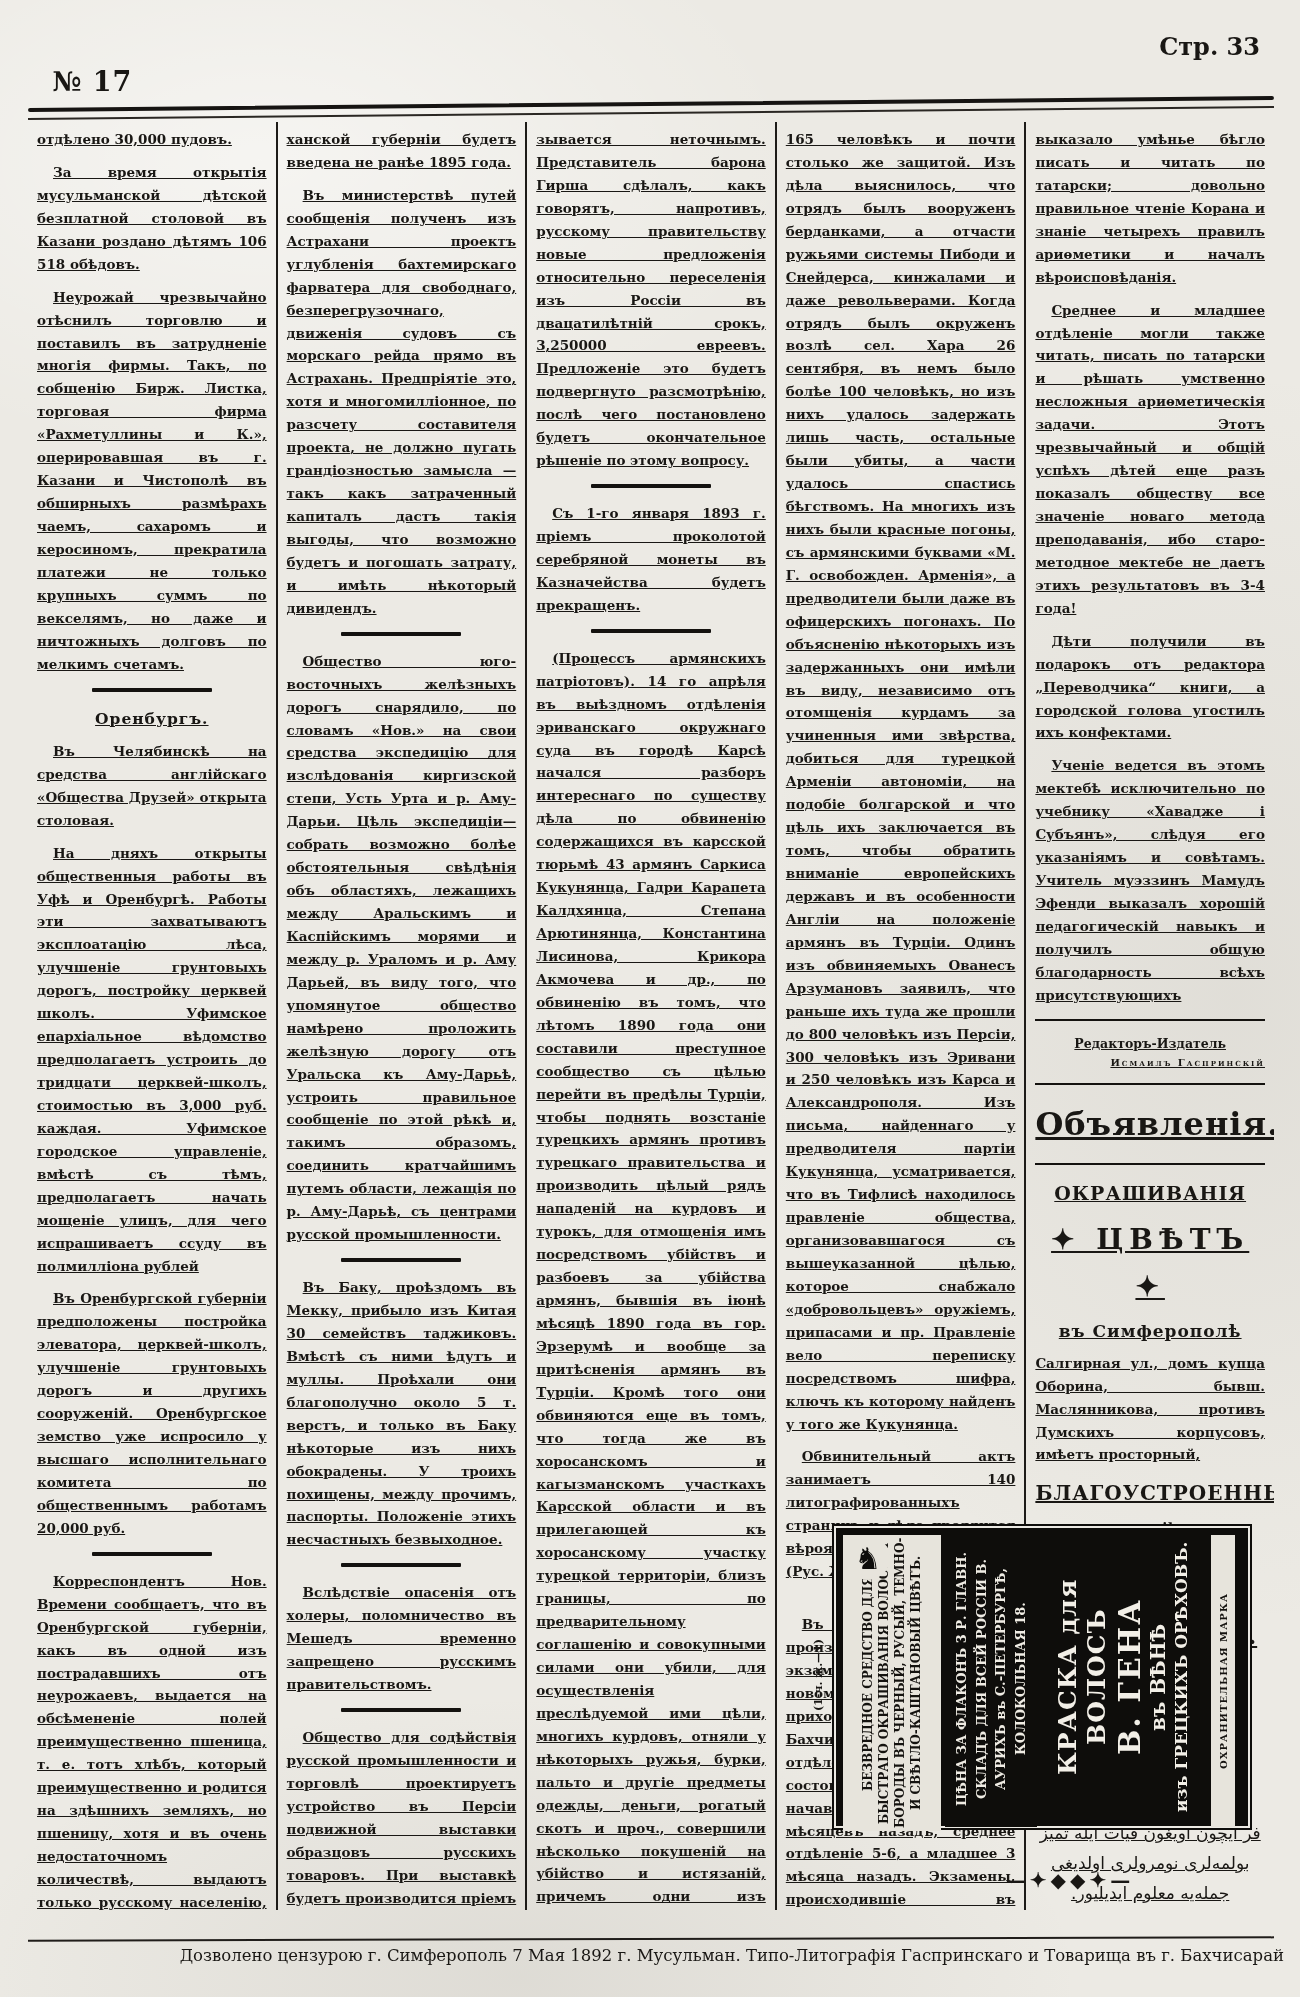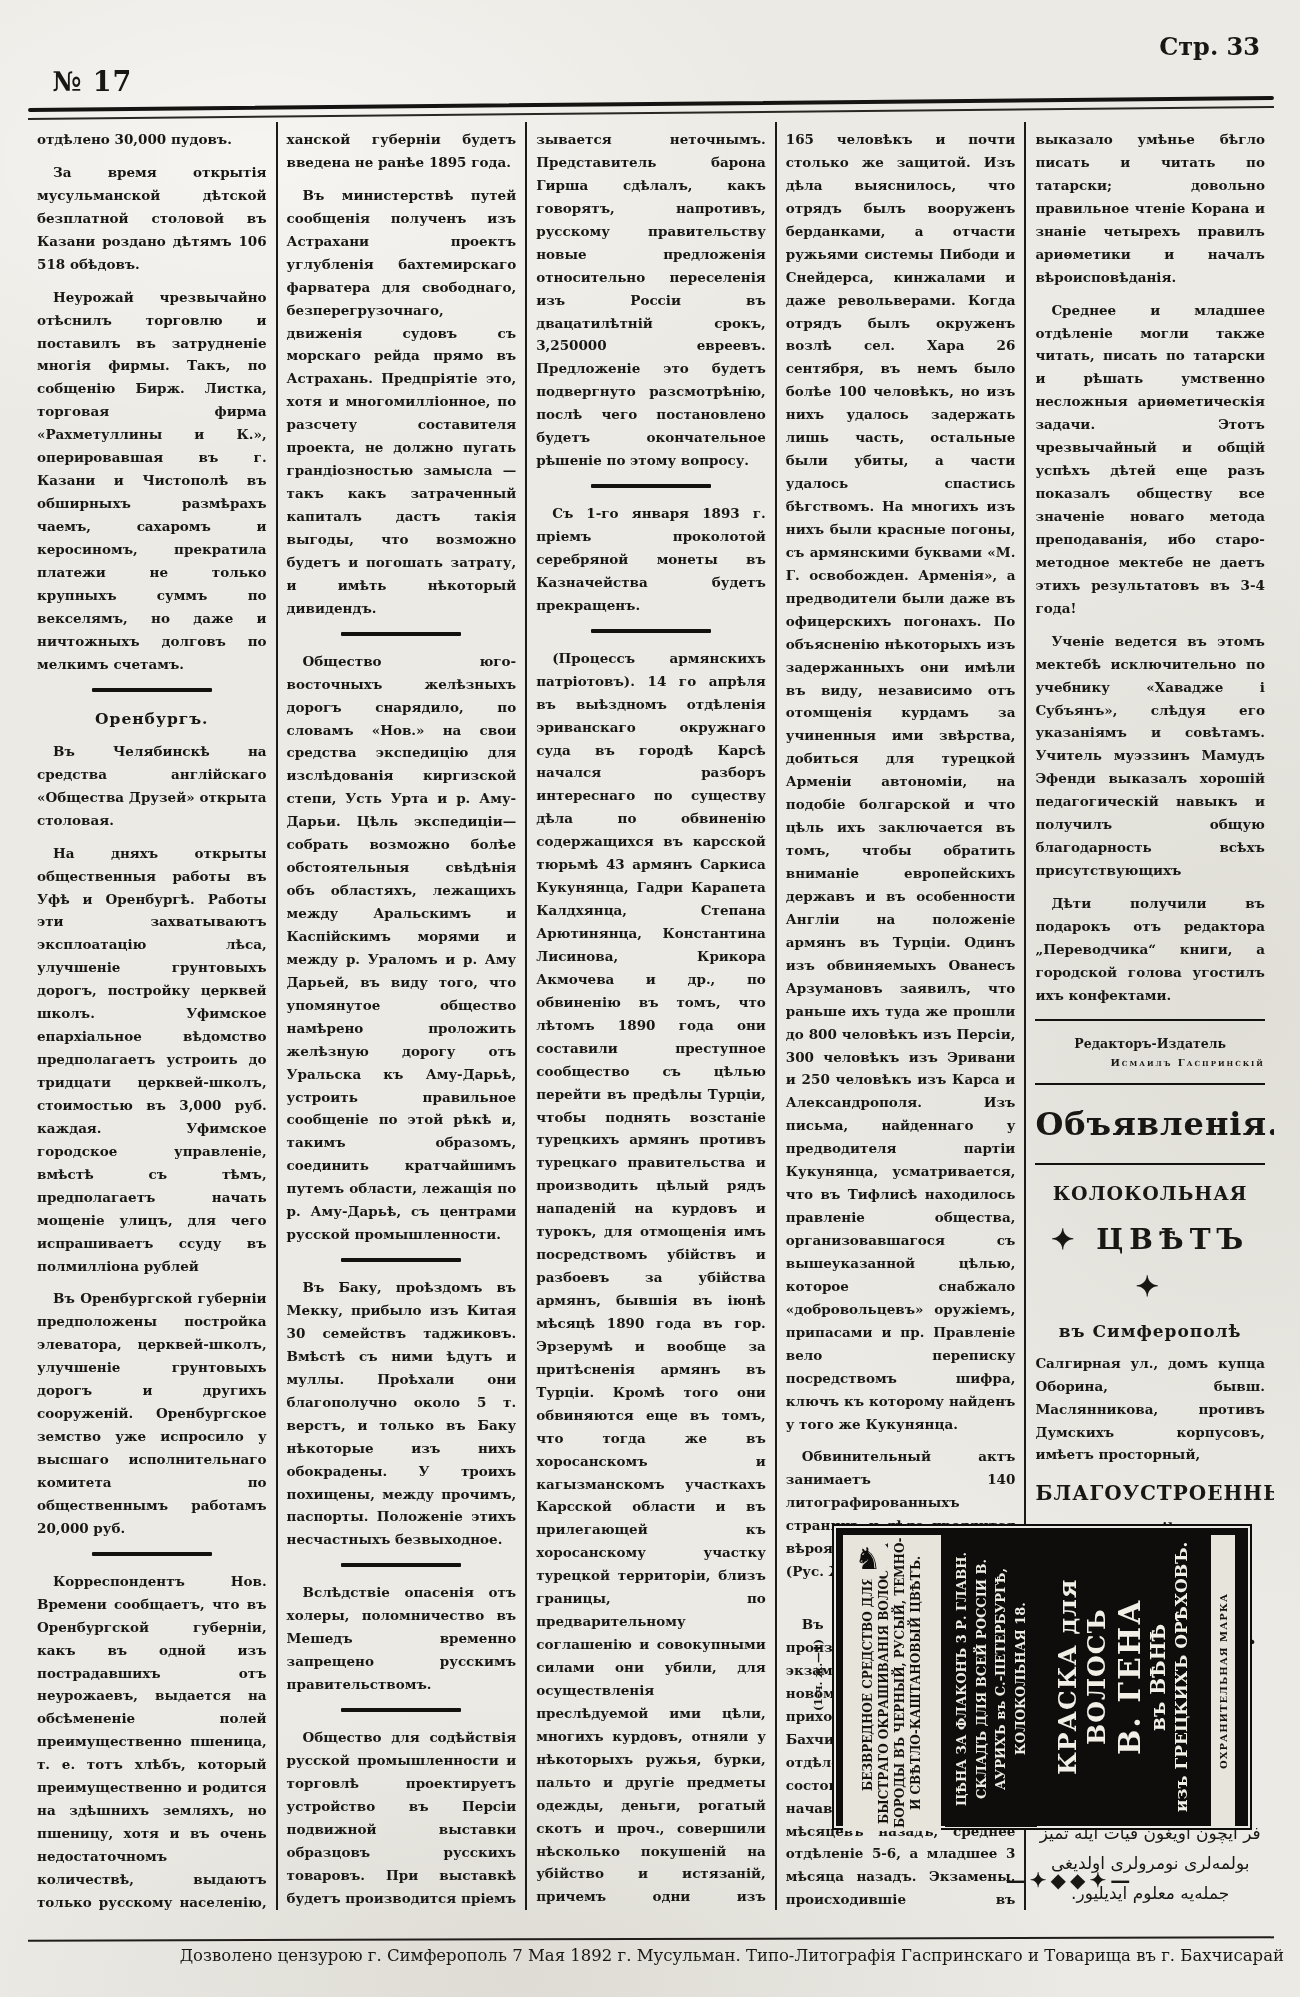--- a/index.html
+++ b/index.html
@@ -14,21 +14,21 @@
     font-family:"DejaVu Serif","Liberation Serif",serif;
     color:#191714;
   }
   
   .hdr-issue{position:absolute;left:52px;top:66px;font-size:27px;font-weight:bold;letter-spacing:1px;}
   .hdr-title{position:absolute;left:0;right:0;top:46px;text-align:center;font-size:36px;font-weight:bold;letter-spacing:3px;}
   .hdr-page{position:absolute;right:40px;top:32px;font-size:24px;font-weight:bold;}
   .rule-a{position:absolute;left:28px;right:26px;top:102px;height:4px;background:#161412;transform:rotate(-0.55deg);border-radius:2px;}
   .rule-b{position:absolute;left:28px;right:26px;top:112px;height:2px;background:#2a2723;transform:rotate(-0.55deg);}
   
-  .cols{position:absolute;left:28px;top:122px;width:1246px;height:1788px;display:flex;overflow:hidden;}
+  .cols{position:absolute;left:28px;top:122px;width:1246px;height:1788px;display:flex;overflow:hidden;text-decoration:underline;}
   .col{flex:1 1 0;padding:6px 9px 0 9px;overflow:hidden;border-right:2px solid #1d1b18;}
   .col:last-child{border-right:none;}
   .blk{font-size:13.5px;line-height:1.70;font-weight:bold;}
   .blk.p{text-align:justify;text-indent:16px;margin:0 0 10px 0;}
   .blk.cont{text-align:justify;text-indent:0;margin:0 0 10px 0;}
   .blk.h{text-align:center;font-size:15.5px;margin:8px 0 8px 0;letter-spacing:1px;}
   .blk.sep{width:120px;height:4px;background:#14120f;margin:12px auto 14px auto;border-radius:1px;}
   .blk.rule{height:2px;background:#14120f;margin:12px 0 12px 0;}
   .blk.sigl{text-align:center;font-size:12.5px;margin:2px 0 0 0;}
   .blk.sigr{text-align:right;font-size:10px;letter-spacing:2px;margin:0 0 6px 0;font-variant:small-caps;}
@@ -99,29 +99,29 @@
       </div>
       <div class="col">
         <div class="blk cont">165 человѣкъ и почти столько же защитой. Изъ дѣла выяснилось, что отрядъ былъ вооруженъ берданками, а отчасти ружьями системы Пибоди и Снейдерса, кинжалами и даже револьверами. Когда отрядъ былъ окруженъ возлѣ сел. Хара 26 сентября, въ немъ было болѣе 100 человѣкъ, но изъ нихъ удалось задержать лишь часть, остальные были убиты, а части удалось спастись бѣгствомъ. На многихъ изъ нихъ были красные погоны, съ армянскими буквами «М. Г. освобожден. Арменія», а предводители были даже въ офицерскихъ погонахъ. По объясненію нѣкоторыхъ изъ задержанныхъ они имѣли въ виду, независимо отъ отомщенія курдамъ за учиненныя ими звѣрства, добиться для турецкой Арменіи автономіи, на подобіе болгарской и что цѣль ихъ заключается въ томъ, чтобы обратить вниманіе европейскихъ державъ и въ особенности Англіи на положеніе армянъ въ Турціи. Одинъ изъ обвиняемыхъ Ованесъ Арзумановъ заявилъ, что раньше ихъ туда же прошли до 800 человѣкъ изъ Персіи, 300 человѣкъ изъ Эривани и 250 человѣкъ изъ Карса и Александрополя. Изъ письма, найденнаго у предводителя партіи Кукунянца, усматривается, что въ Тифлисѣ находилось правленіе общества, организовавшагося съ вышеуказанной цѣлью, которое снабжало «добровольцевъ» оружіемъ, припасами и пр. Правленіе вело переписку посредствомъ шифра, ключъ къ которому найденъ у того же Кукунянца.</div>
         <div class="blk p">Обвинительный актъ занимаетъ 140 литографированныхъ страницъ и дѣло продлится вѣроятно нѣсколько дней (Рус. Жизн.)</div>
         <div class="blk sep"></div>
         <div class="blk p">Въ субботу, 2 мая произошли повѣрочные экзамены въ новометодномъ мектебѣ прихода Кайтазъ-Ага, въ Бахчисараѣ. Старшее отдѣленіе училища состоитъ изъ дѣтей, начавшихъ обученіе 8 мѣсяцевъ назадъ, среднее отдѣленіе 5-6, а младшее 3 мѣсяца назадъ. Экзамены, происходившіе въ присутствіи духовныхъ лицъ и общества, произвели самое отрадное впечатлѣніе. Старшее отдѣленіе</div>
       </div>
       <div class="col">
         <div class="blk cont">выказало умѣнье бѣгло писать и читать по татарски; довольно правильное чтеніе Корана и знаніе четырехъ правилъ ариѳметики и началъ вѣроисповѣданія.</div>
         <div class="blk p">Среднее и младшее отдѣленіе могли также читать, писать по татарски и рѣшать умственно несложныя ариѳметическія задачи. Этотъ чрезвычайный и общій успѣхъ дѣтей еще разъ показалъ обществу все значеніе новаго метода преподаванія, ибо старо-методное мектебе не даетъ этихъ результатовъ въ 3-4 года!</div>
+        <div class="blk p">Дѣти получили въ подарокъ отъ редактора „Переводчика“ книги, а городской голова угостилъ ихъ конфектами.</div>
         <div class="blk p">Ученіе ведется въ этомъ мектебѣ исключительно по учебнику «Хавадже і Субъянъ», слѣдуя его указаніямъ и совѣтамъ. Учитель муэззинъ Мамудъ Эфенди выказалъ хорошій педагогическій навыкъ и получилъ общую благодарность всѣхъ присутствующихъ</div>
-        <div class="blk p">Дѣти получили въ подарокъ отъ редактора „Переводчика“ книги, а городской голова угостилъ ихъ конфектами.</div>
         <div class="blk rule"></div>
         <div class="blk sigl">Редакторъ-Издатель</div>
         <div class="blk sigr">Исмаилъ Гаспринскій</div>
         <div class="blk rule"></div>
         <div class="blk display" style="font-size: 32px; text-align: center;">Объявленія.</div>
         <div class="blk rule"></div>
-        <div class="blk centerb" style="font-size: 19px;">КОЛОКОЛЬНАЯ</div>
+        <div class="blk centerb" style="font-size: 19px;">ОКРАШИВАНІЯ</div>
         <div class="blk kerch" style="font-size: 28px;">✦ ЦВѢТЪ ✦</div>
         <div class="blk centerb" style="font-size: 17px;">въ Симферополѣ</div>
         <div class="blk cont">Салгирная ул., домъ купца Оборина, бывш. Маслянникова, противъ Думскихъ корпусовъ, имѣетъ просторный,</div>
         <div class="blk centerb" style="font-size: 20px;">БЛАГОУСТРОЕННЫЙ</div>
         <div class="blk center">дворъ для пріѣзжихъ и удобные номера поумѣреннымъ цѣнамъ.</div>
         <div class="blk center">на вокзалѣ всегда</div>
         <div class="blk display" style="font-size: 23px;">❖ л и н е й к а. ❖</div>
         <div class="blk ar">آقمسجدده صالغر جاده‌سنده</div>
         <div class="blk ar">☆ كرچ ☆ نام مسافرخانه‌لر</div>
         <div class="blk ar">آت آربا ايچون بيوك و راحت</div>

